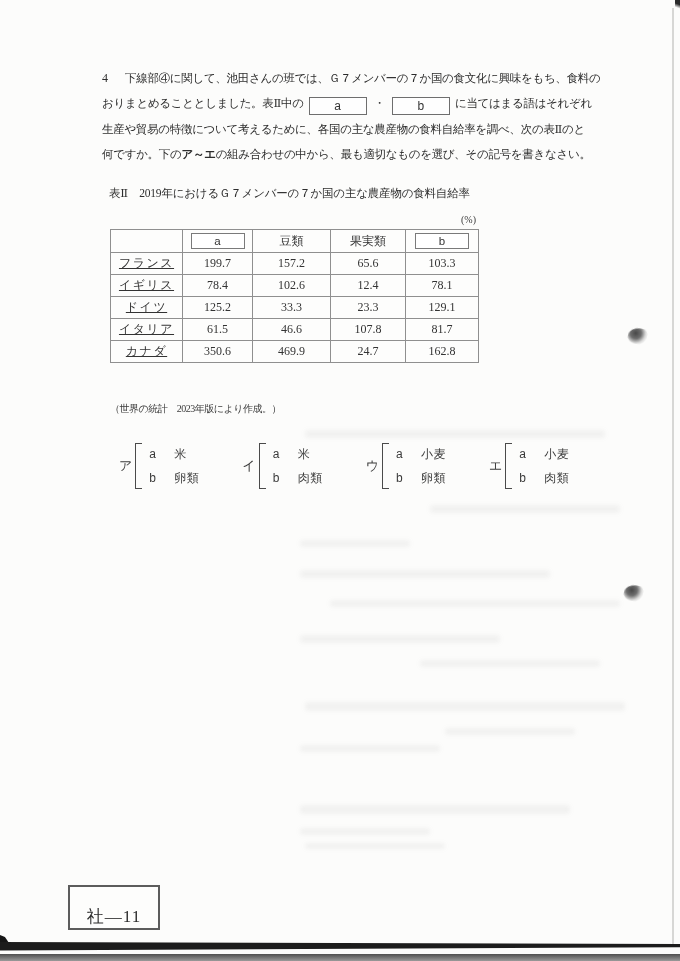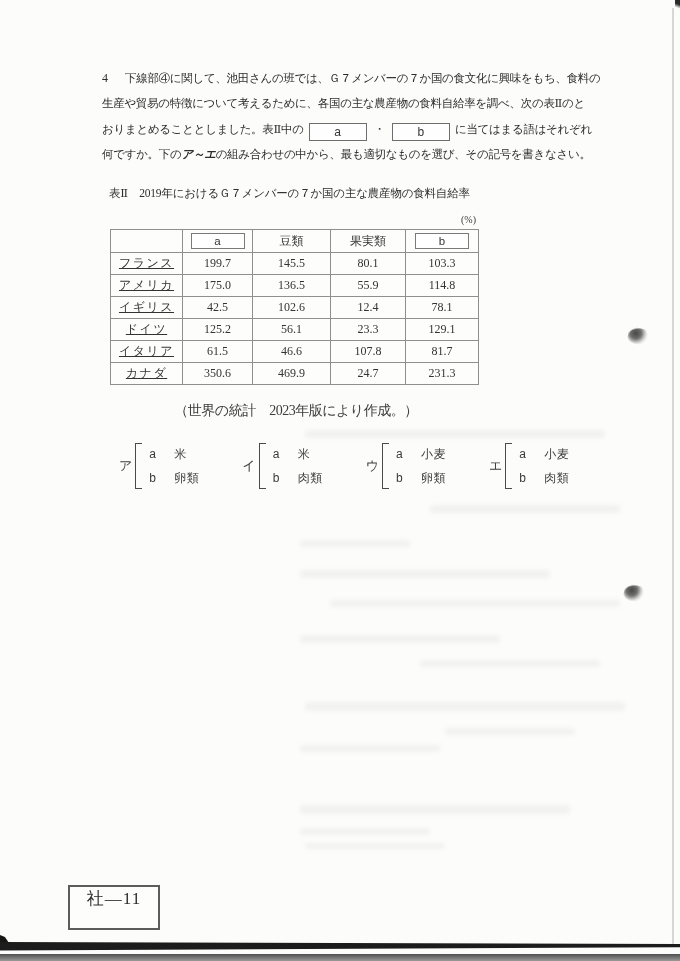--- a/index.html
+++ b/index.html
@@ -20,21 +20,21 @@
   .q-num{display:inline-block;width:23px;font-size:12px;letter-spacing:0;}
   .q-indent{padding-left:0;}
   .inline-box{
     display:inline-block;width:56px;height:16px;line-height:16px;
     border:1px solid #6e6e6e;background:#fefefe;
     text-align:center;vertical-align:-3px;margin:0 5px;
     font-family:"Liberation Sans","DejaVu Sans",sans-serif;
     font-size:12px;color:#333;letter-spacing:0;
   }
   .q-sep{margin:0 2px;}
-  .q-bold{font-weight:bold;font-style:italic;}
+  .q-bold{font-weight:bold;}
   
   .tbl-title{
     position:absolute;left:109px;top:186px;
     font-size:11.5px;letter-spacing:-0.2px;white-space:nowrap;color:#2e2e2e;
   }
   .tbl-unit{
     position:absolute;left:110px;top:214px;width:366px;
     text-align:right;font-size:10px;color:#3a3a3a;
   }
   table.data{
@@ -51,21 +51,21 @@
   table.data tr.hdr td{height:22px;}
   td.c-country{font-size:11px;letter-spacing:1.5px;text-decoration:underline;}
   .hdr-box{
     display:inline-block;width:52px;height:14px;line-height:14px;
     border:1px solid #7a7a7a;background:#fff;
     font-family:"Liberation Sans","DejaVu Sans",sans-serif;
     font-size:11.5px;color:#333;
   }
   .tbl-source{
     position:absolute;left:110px;top:402px;width:372px;
-    text-align:center;font-size:14px;color:#3c3c3c;letter-spacing:-0.5px;
+    text-align:left;font-size:10px;color:#3c3c3c;letter-spacing:-0.5px;
   }
   
   .options{
     position:absolute;left:119px;top:443px;
     display:flex;gap:43px;
     font-family:"Liberation Sans","DejaVu Sans",sans-serif;
   }
   .option{display:flex;align-items:center;}
   .opt-label{font-size:13px;color:#3a3a3a;margin-right:3px;}
   .opt-bracket{
@@ -76,21 +76,21 @@
     margin-right:7px;
   }
   .opt-rows{display:flex;flex-direction:column;gap:7px;}
   .opt-row{display:flex;align-items:baseline;font-size:12px;color:#3a3a3a;}
   .opt-key{width:12px;}
   .opt-val{margin-left:13px;letter-spacing:0.5px;}
   
   .page-label-box{
     position:absolute;left:68px;top:885px;width:88px;height:41px;
     border:2px solid #5c5c5c;background:#fdfdfc;
-    display:flex;align-items:flex-start;justify-content:center;
+    display:flex;align-items:flex-end;justify-content:center;
     font-size:17px;letter-spacing:1px;color:#2e2e2e;
   }
   
   .edge-line-right{
     position:absolute;left:672px;top:8px;width:1.5px;height:937px;
     background:#d7d7d5;
   }
   .corner-mark{
     position:absolute;right:0;top:0;width:5px;height:10px;
     background:linear-gradient(200deg,#2a2a2a 40%,transparent 75%);
@@ -121,22 +121,22 @@
   
   .ghost{position:absolute;background:rgba(110,110,110,0.08);filter:blur(2px);border-radius:3px;}
 </style>
 </head>
 <body>
 
 <div class="page">
 
   <div class="question">
     <div class="q-line"><span class="q-num">4</span><span>下線部④に関して、池田さんの班では、Ｇ７メンバーの７か国の食文化に興味をもち、食料の</span></div>
+    <div class="q-line q-indent"><span>おりまとめることとしました。表Ⅱ中の</span><span class="inline-box">a</span><span class="q-sep">・</span><span class="inline-box">b</span><span>に当てはまる語はそれぞれ</span></div>
     <div class="q-line q-indent"><span>生産や貿易の特徴について考えるために、各国の主な農産物の食料自給率を調べ、次の表Ⅱのと</span></div>
-    <div class="q-line q-indent"><span>おりまとめることとしました。表Ⅱ中の</span><span class="inline-box">a</span><span class="q-sep">・</span><span class="inline-box">b</span><span>に当てはまる語はそれぞれ</span></div>
     <div class="q-line q-indent"><span>何ですか。下の</span><span class="q-bold">ア～エ</span><span>の組み合わせの中から、最も適切なものを選び、その記号を書きなさい。</span></div>
   </div>
 
   <div class="tbl-title">表Ⅱ　2019年におけるＧ７メンバーの７か国の主な農産物の食料自給率</div>
   <div class="tbl-unit">(%)</div>
 
   <table class="data">
     <colgroup>
         <col style="width:72px">
         <col style="width:70px">
@@ -148,58 +148,51 @@
         <tr class="hdr">
       <td class="c-country"></td>
       <td><span class="hdr-box">a</span></td>
       <td>豆類</td>
       <td>果実類</td>
       <td><span class="hdr-box">b</span></td>
     </tr>
     <tr>
       <td class="c-country">フランス</td>
       <td>199.7</td>
-      <td>145.5</td>
-      <td>80.1</td>
+      <td>157.2</td>
+      <td>65.6</td>
       <td>103.3</td>
     </tr>
     <tr>
-      <td class="c-country">アメリカ</td>
-      <td>175.0</td>
-      <td>136.5</td>
-      <td>55.9</td>
-      <td>114.8</td>
-    </tr>
-    <tr>
       <td class="c-country">イギリス</td>
-      <td>42.5</td>
+      <td>78.4</td>
       <td>102.6</td>
       <td>12.4</td>
       <td>78.1</td>
     </tr>
     <tr>
       <td class="c-country">ドイツ</td>
       <td>125.2</td>
-      <td>56.1</td>
+      <td>33.3</td>
       <td>23.3</td>
       <td>129.1</td>
     </tr>
     <tr>
       <td class="c-country">イタリア</td>
       <td>61.5</td>
       <td>46.6</td>
       <td>107.8</td>
       <td>81.7</td>
     </tr>
     <tr>
       <td class="c-country">カナダ</td>
       <td>350.6</td>
       <td>469.9</td>
       <td>24.7</td>
-      <td>231.3</td>
+      <td>162.8</td>
     </tr>
   </tbody>
     </table>
 
   <div class="tbl-source">（世界の統計　2023年版により作成。）</div>
 
   <div class="options">
     <div class="option">
       <span class="opt-label">ア</span>
       <span class="opt-bracket"></span>

